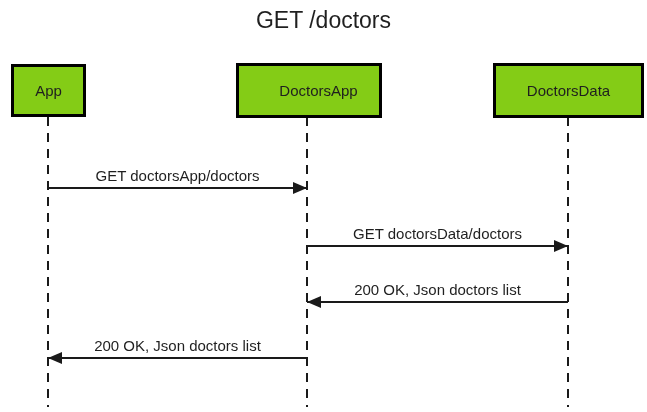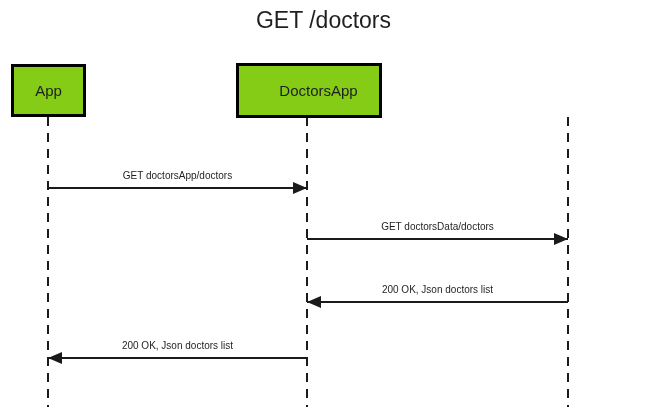--- a/index.html
+++ b/index.html
@@ -57,31 +57,31 @@
   #lifeline-app        { left: 47px; }
   #lifeline-doctorsapp { left: 306px; }
   #lifeline-doctorsdata{ left: 567px; }
 
   .message {
     position: absolute;
     height: 26px;
     z-index: 3;
   }
   #message-1 { left: 48px;  width: 259px; top: 163px; }
-  #message-2 { left: 307px; width: 261px; top: 214px; text-decoration: underline; }
+  #message-2 { left: 307px; width: 261px; top: 221px; text-decoration: underline; }
   #message-3 { left: 307px; width: 261px; top: 277px; }
   #message-4 { left: 48px;  width: 259px; top: 333px; }
 
   .msg-label {
     position: absolute;
     left: 0;
     right: 0;
     bottom: 4px;
     text-align: center;
-    font-size: 10px;
+    font-size: 15px;
     line-height: 18px;
     white-space: nowrap;
     color: #1f1f1f;
   }
   .msg-line {
     position: absolute;
     left: 0;
     right: 0;
     bottom: 0;
     height: 2px;
@@ -120,20 +120,23 @@
   <div class="diagram-title">GET /doctors</div>
 
   <div class="actor" id="actor-app">
     <span>App</span>
   </div>
 
   <div class="actor" id="actor-doctorsapp">
     <span>DoctorsApp</span>
   </div>
 
+  <div class="actor" id="actor-doctorsdata">
+    <span>DoctorsData</span>
+  </div>
 
   <div class="lifeline" id="lifeline-app"></div>
   <div class="lifeline" id="lifeline-doctorsapp"></div>
   <div class="lifeline" id="lifeline-doctorsdata"></div>
 
   <div class="message arrow-right" id="message-1">
     <div class="msg-label">GET doctorsApp/doctors</div>
     <div class="msg-line"></div>
   </div>
 

